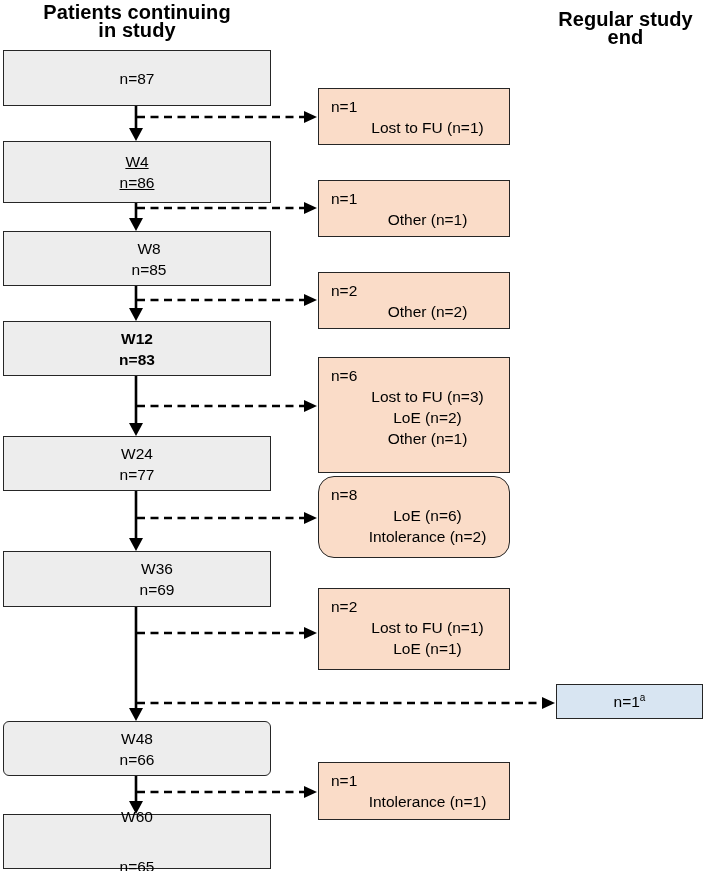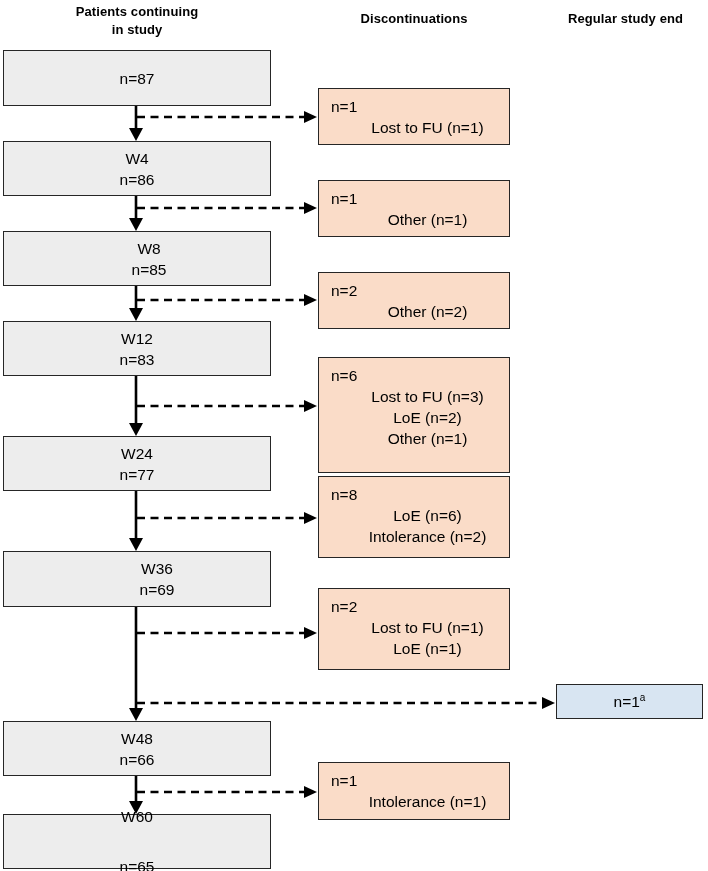--- a/index.html
+++ b/index.html
@@ -1,20 +1,20 @@
 <!DOCTYPE html>
 <html><head>
 <meta charset="utf-8">
 <style>
   html,body{margin:0;padding:0;background:#ffffff;}
   body{width:708px;height:871px;position:relative;overflow:hidden;
        font-family:"Liberation Sans","DejaVu Sans",sans-serif;color:#000;}
   #canvas{position:absolute;left:0;top:0;width:708px;height:871px;}
   #arrow-layer{position:absolute;left:0;top:0;width:708px;height:871px;}
-  .col-header{position:absolute;font-weight:bold;font-size:13px;line-height:18px;
+  .col-header{position:absolute;font-weight:bold;font-size:20px;line-height:18px;
               text-align:center;letter-spacing:0.1px;}
   .box{position:absolute;box-sizing:border-box;border:1.6px solid #262626;
        font-size:15.5px;line-height:21px;}
   .study-box{left:3px;width:268px;background:#ededed;
              display:flex;flex-direction:column;justify-content:center;
              align-items:center;text-align:center;}
   .disc-box{left:318px;width:192px;background:#fadcc8;padding:7px 6px 6px 12px;}
   .disc-box .reason{margin-left:21px;text-align:center;}
   .end-box{left:556px;width:147px;height:35px;background:#d8e5f2;
            display:flex;justify-content:center;align-items:center;}
@@ -91,47 +91,46 @@
           <line x1="137" y1="792" x2="304" y2="792"></line>
           <polygon points="304,786 304,798 317,792" stroke="none"></polygon>
         </g>
     </g>
   </svg>
 
   <div class="col-header" style="left:14px;top:3px;width:246px;">
     <div>Patients continuing</div>
     <div>in study</div>
   </div>
-  <div class="col-header" style="left:318px;top:10px;width:192px;">Discontinuations</div>
   <div class="col-header" style="left:543px;top:10px;width:165px;">Regular study end</div>
 
   <div class="box study-box" style="top:50px;height:56px;">
     <div>n=87</div>
   </div>
-  <div class="box study-box" style="top:141px;height:55px;">
+  <div class="box study-box" style="top:141px;height:62px;text-decoration:underline;">
     <div>W4</div>
     <div>n=86</div>
   </div>
   <div class="box study-box" style="top:231px;height:55px;padding-left:24px;">
     <div>W8</div>
     <div>n=85</div>
   </div>
-  <div class="box study-box" style="top:321px;height:55px;">
+  <div class="box study-box" style="top:321px;height:55px;font-weight:bold;">
     <div>W12</div>
     <div>n=83</div>
   </div>
   <div class="box study-box" style="top:436px;height:55px;">
     <div>W24</div>
     <div>n=77</div>
   </div>
   <div class="box study-box" style="top:551px;height:56px;padding-left:40px;">
     <div>W36</div>
     <div>n=69</div>
   </div>
-  <div class="box study-box" style="top:721px;height:55px;">
+  <div class="box study-box" style="top:721px;height:55px;border-radius:6px;">
     <div>W48</div>
     <div>n=66</div>
   </div>
   <div class="box study-box" style="top:814px;height:55px;gap:29px;">
     <div>W60</div>
     <div>n=65</div>
   </div>
 
   <div class="box disc-box" style="top:88px;height:57px;">
     <div>n=1</div>
@@ -144,21 +143,21 @@
   <div class="box disc-box" style="top:272px;height:57px;">
     <div>n=2</div>
     <div class="reason">Other (n=2)</div>
   </div>
   <div class="box disc-box" style="top:357px;height:116px;">
     <div>n=6</div>
     <div class="reason">Lost to FU (n=3)</div>
     <div class="reason">LoE (n=2)</div>
     <div class="reason">Other (n=1)</div>
   </div>
-  <div class="box disc-box" style="top:476px;height:82px;">
+  <div class="box disc-box" style="top:476px;height:82px;border-radius:16px;">
     <div>n=8</div>
     <div class="reason">LoE (n=6)</div>
     <div class="reason">Intolerance (n=2)</div>
   </div>
   <div class="box disc-box" style="top:588px;height:82px;">
     <div>n=2</div>
     <div class="reason">Lost to FU (n=1)</div>
     <div class="reason">LoE (n=1)</div>
   </div>
   <div class="box disc-box" style="top:762px;height:58px;">

